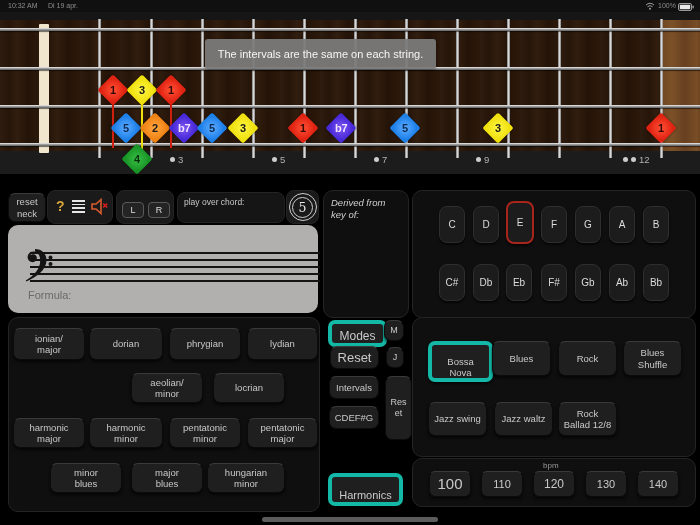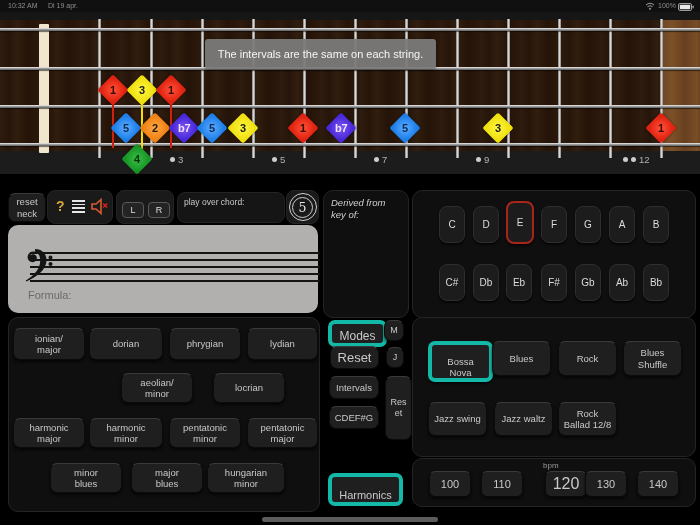--- a/index.html
+++ b/index.html
@@ -258,21 +258,21 @@
       </div>
     <div class="btn" style="left:80px;top:10px;width:72px;height:30px">
         <span>dorian</span>
       </div>
     <div class="btn" style="left:160px;top:10px;width:70px;height:30px">
         <span>phrygian</span>
       </div>
     <div class="btn" style="left:238px;top:10px;width:69px;height:30px">
         <span>lydian</span>
       </div>
-    <div class="btn" style="left:112px;top:55px;width:70px;height:28px">
+    <div class="btn" style="left:122px;top:55px;width:70px;height:28px">
         <span>aeolian/</span>
         <span>minor</span>
       </div>
     <div class="btn" style="left:204px;top:55px;width:70px;height:28px">
         <span>locrian</span>
       </div>
     <div class="btn" style="left:4px;top:100px;width:70px;height:28px">
         <span>harmonic</span>
         <span>major</span>
       </div>
@@ -350,27 +350,27 @@
         <span>Jazz swing</span>
       </div>
     <div class="btn" style="left:145px;top:84px;width:57px;height:32px">
         <span>Rock</span>
         <span>Ballad 12/8</span>
       </div>
   </div>
 
   <div class="panel" style="left:412px;top:458px;width:282px;height:47px;">
     <span class="abs" style="left:130px;top:2px;font-size:8px;color:#9a9a9a;">bpm</span>
-    <div class="btn" style="left:16px;top:12px;width:40px;height:24px;font-size:11px;border-radius:6px">
+    <div class="btn" style="left:16px;top:12px;width:40px;height:24px;font-size:15px;border-radius:6px">
         <span>100</span>
       </div>
     <div class="btn" style="left:68px;top:12px;width:40px;height:24px;font-size:11px;border-radius:6px">
         <span>110</span>
       </div>
-    <div class="btn" style="left:132px;top:12px;width:40px;height:24px;font-size:16px;border-radius:6px">
+    <div class="btn" style="left:120px;top:12px;width:40px;height:24px;font-size:12px;border-radius:6px">
         <span>120</span>
       </div>
     <div class="btn" style="left:172px;top:12px;width:40px;height:24px;font-size:11px;border-radius:6px">
         <span>130</span>
       </div>
     <div class="btn" style="left:224px;top:12px;width:40px;height:24px;font-size:11px;border-radius:6px">
         <span>140</span>
       </div>
   </div>
 

